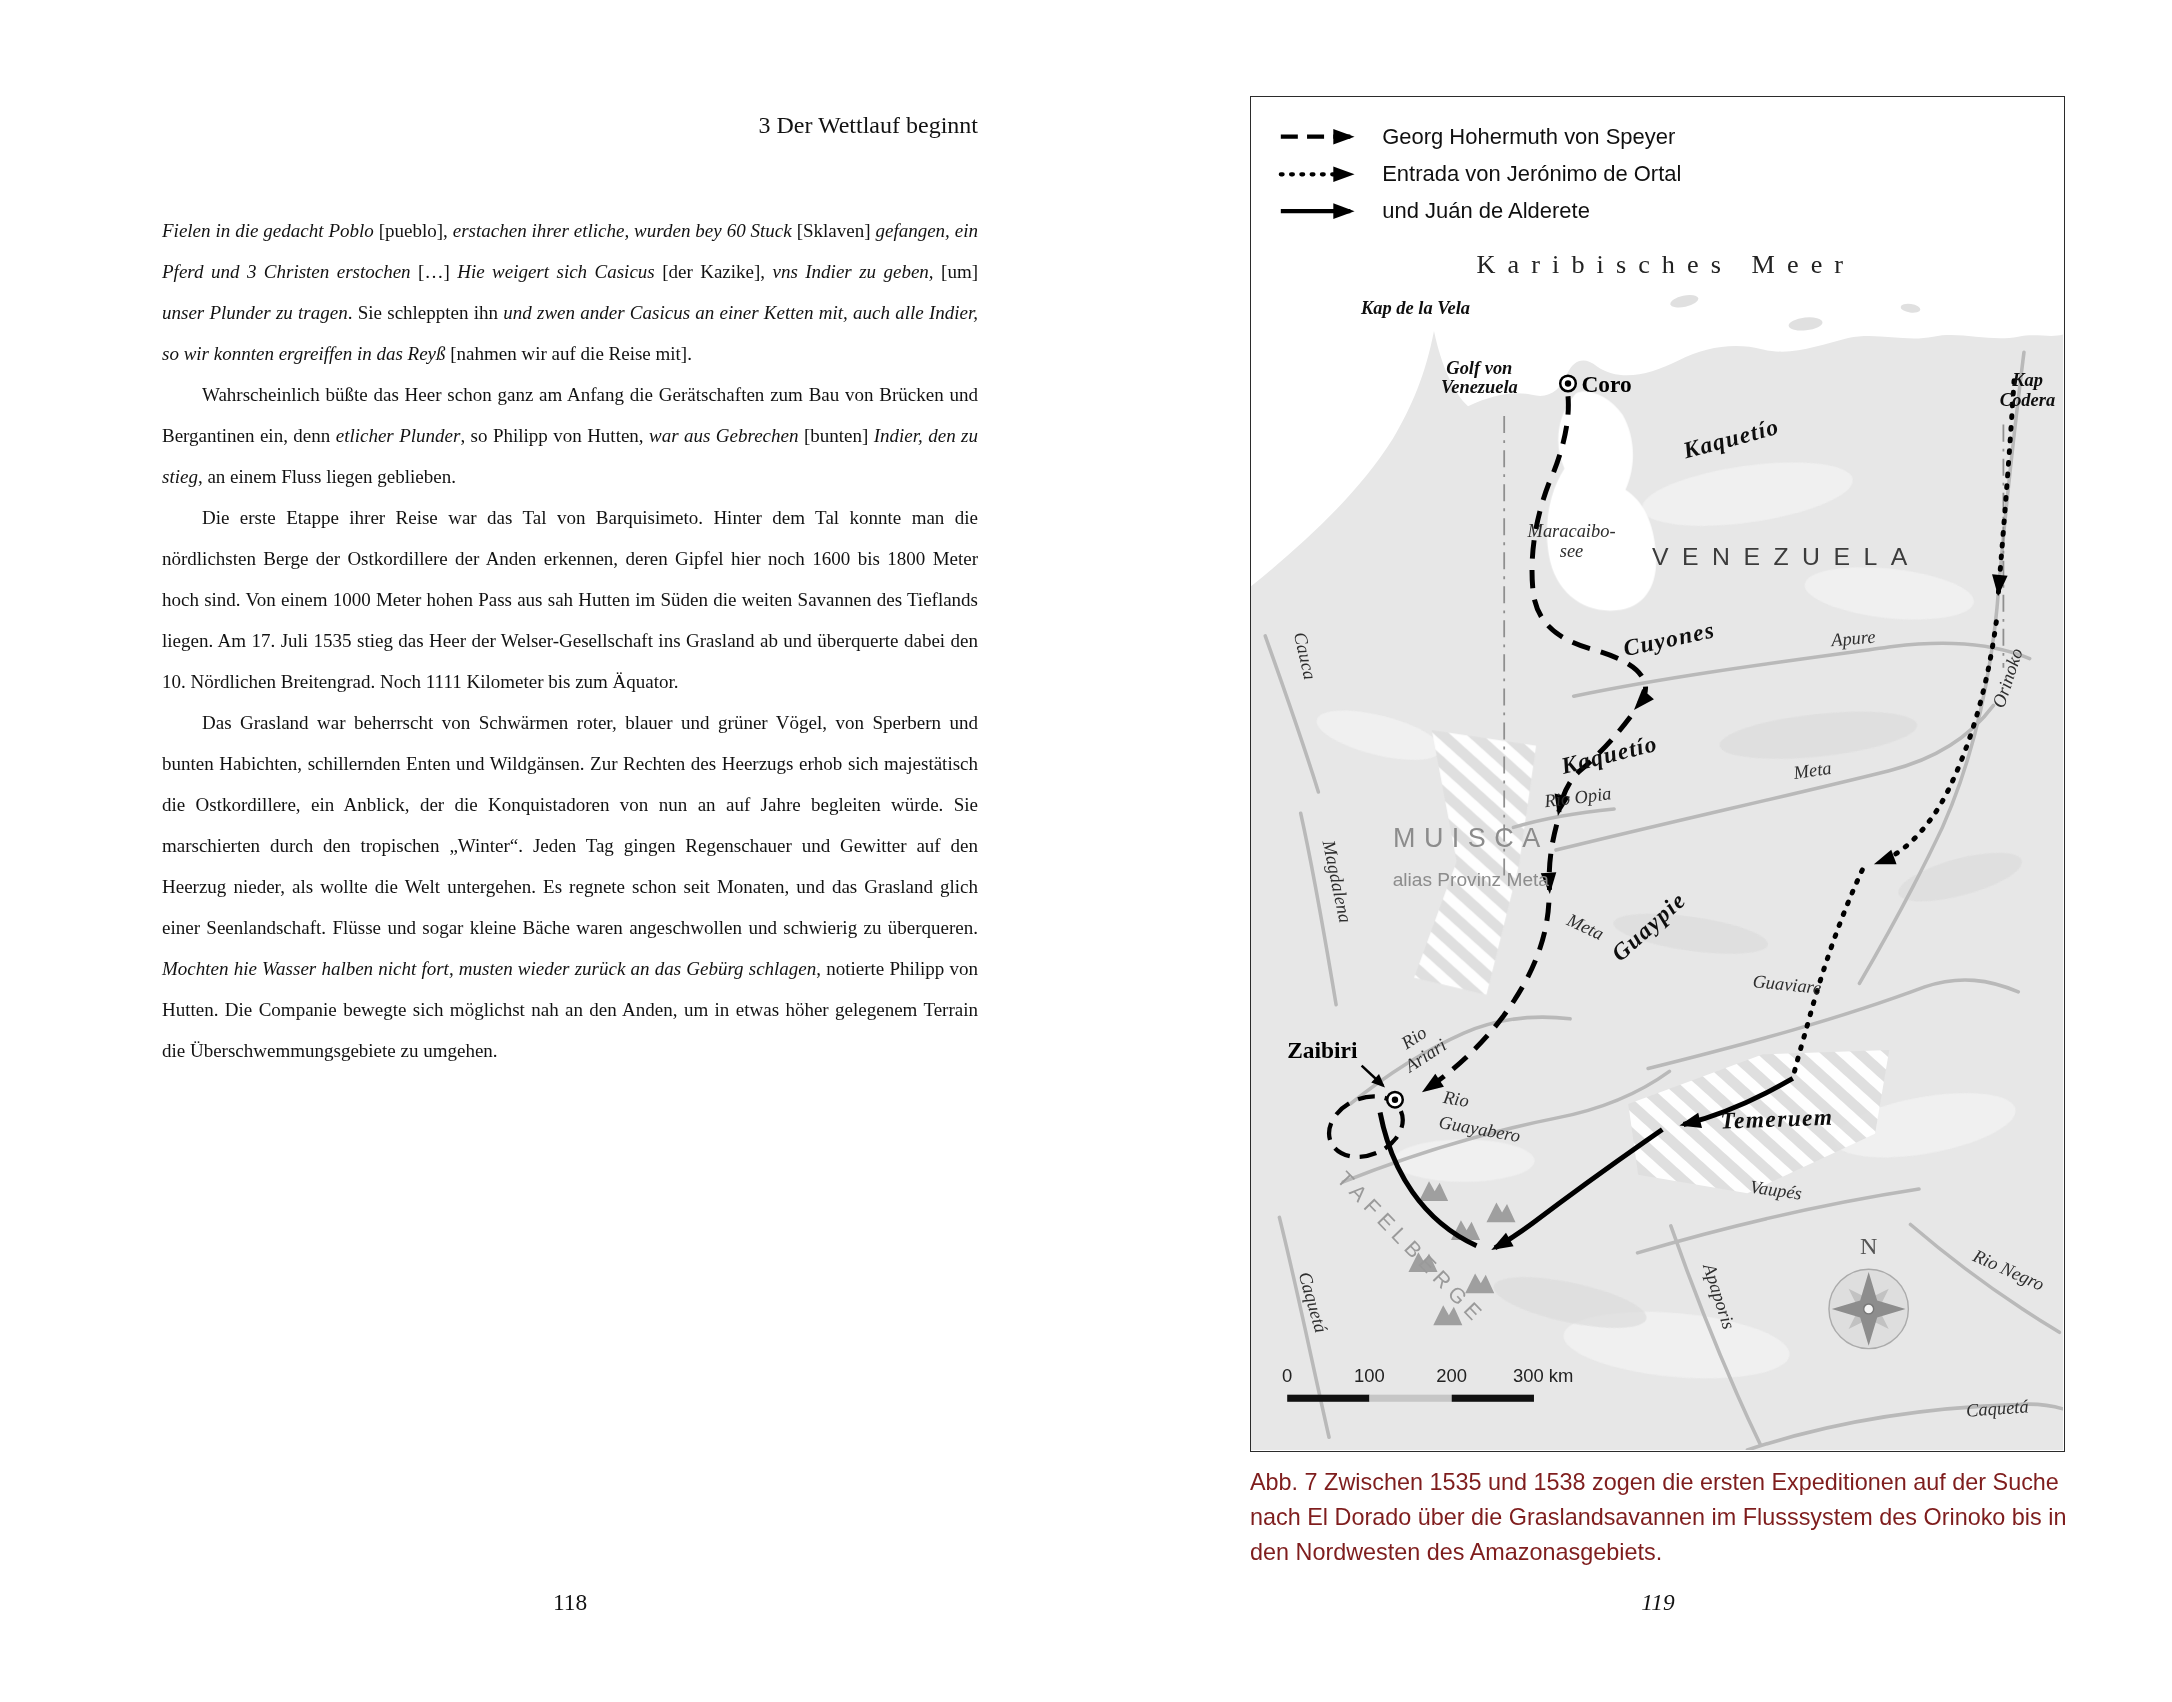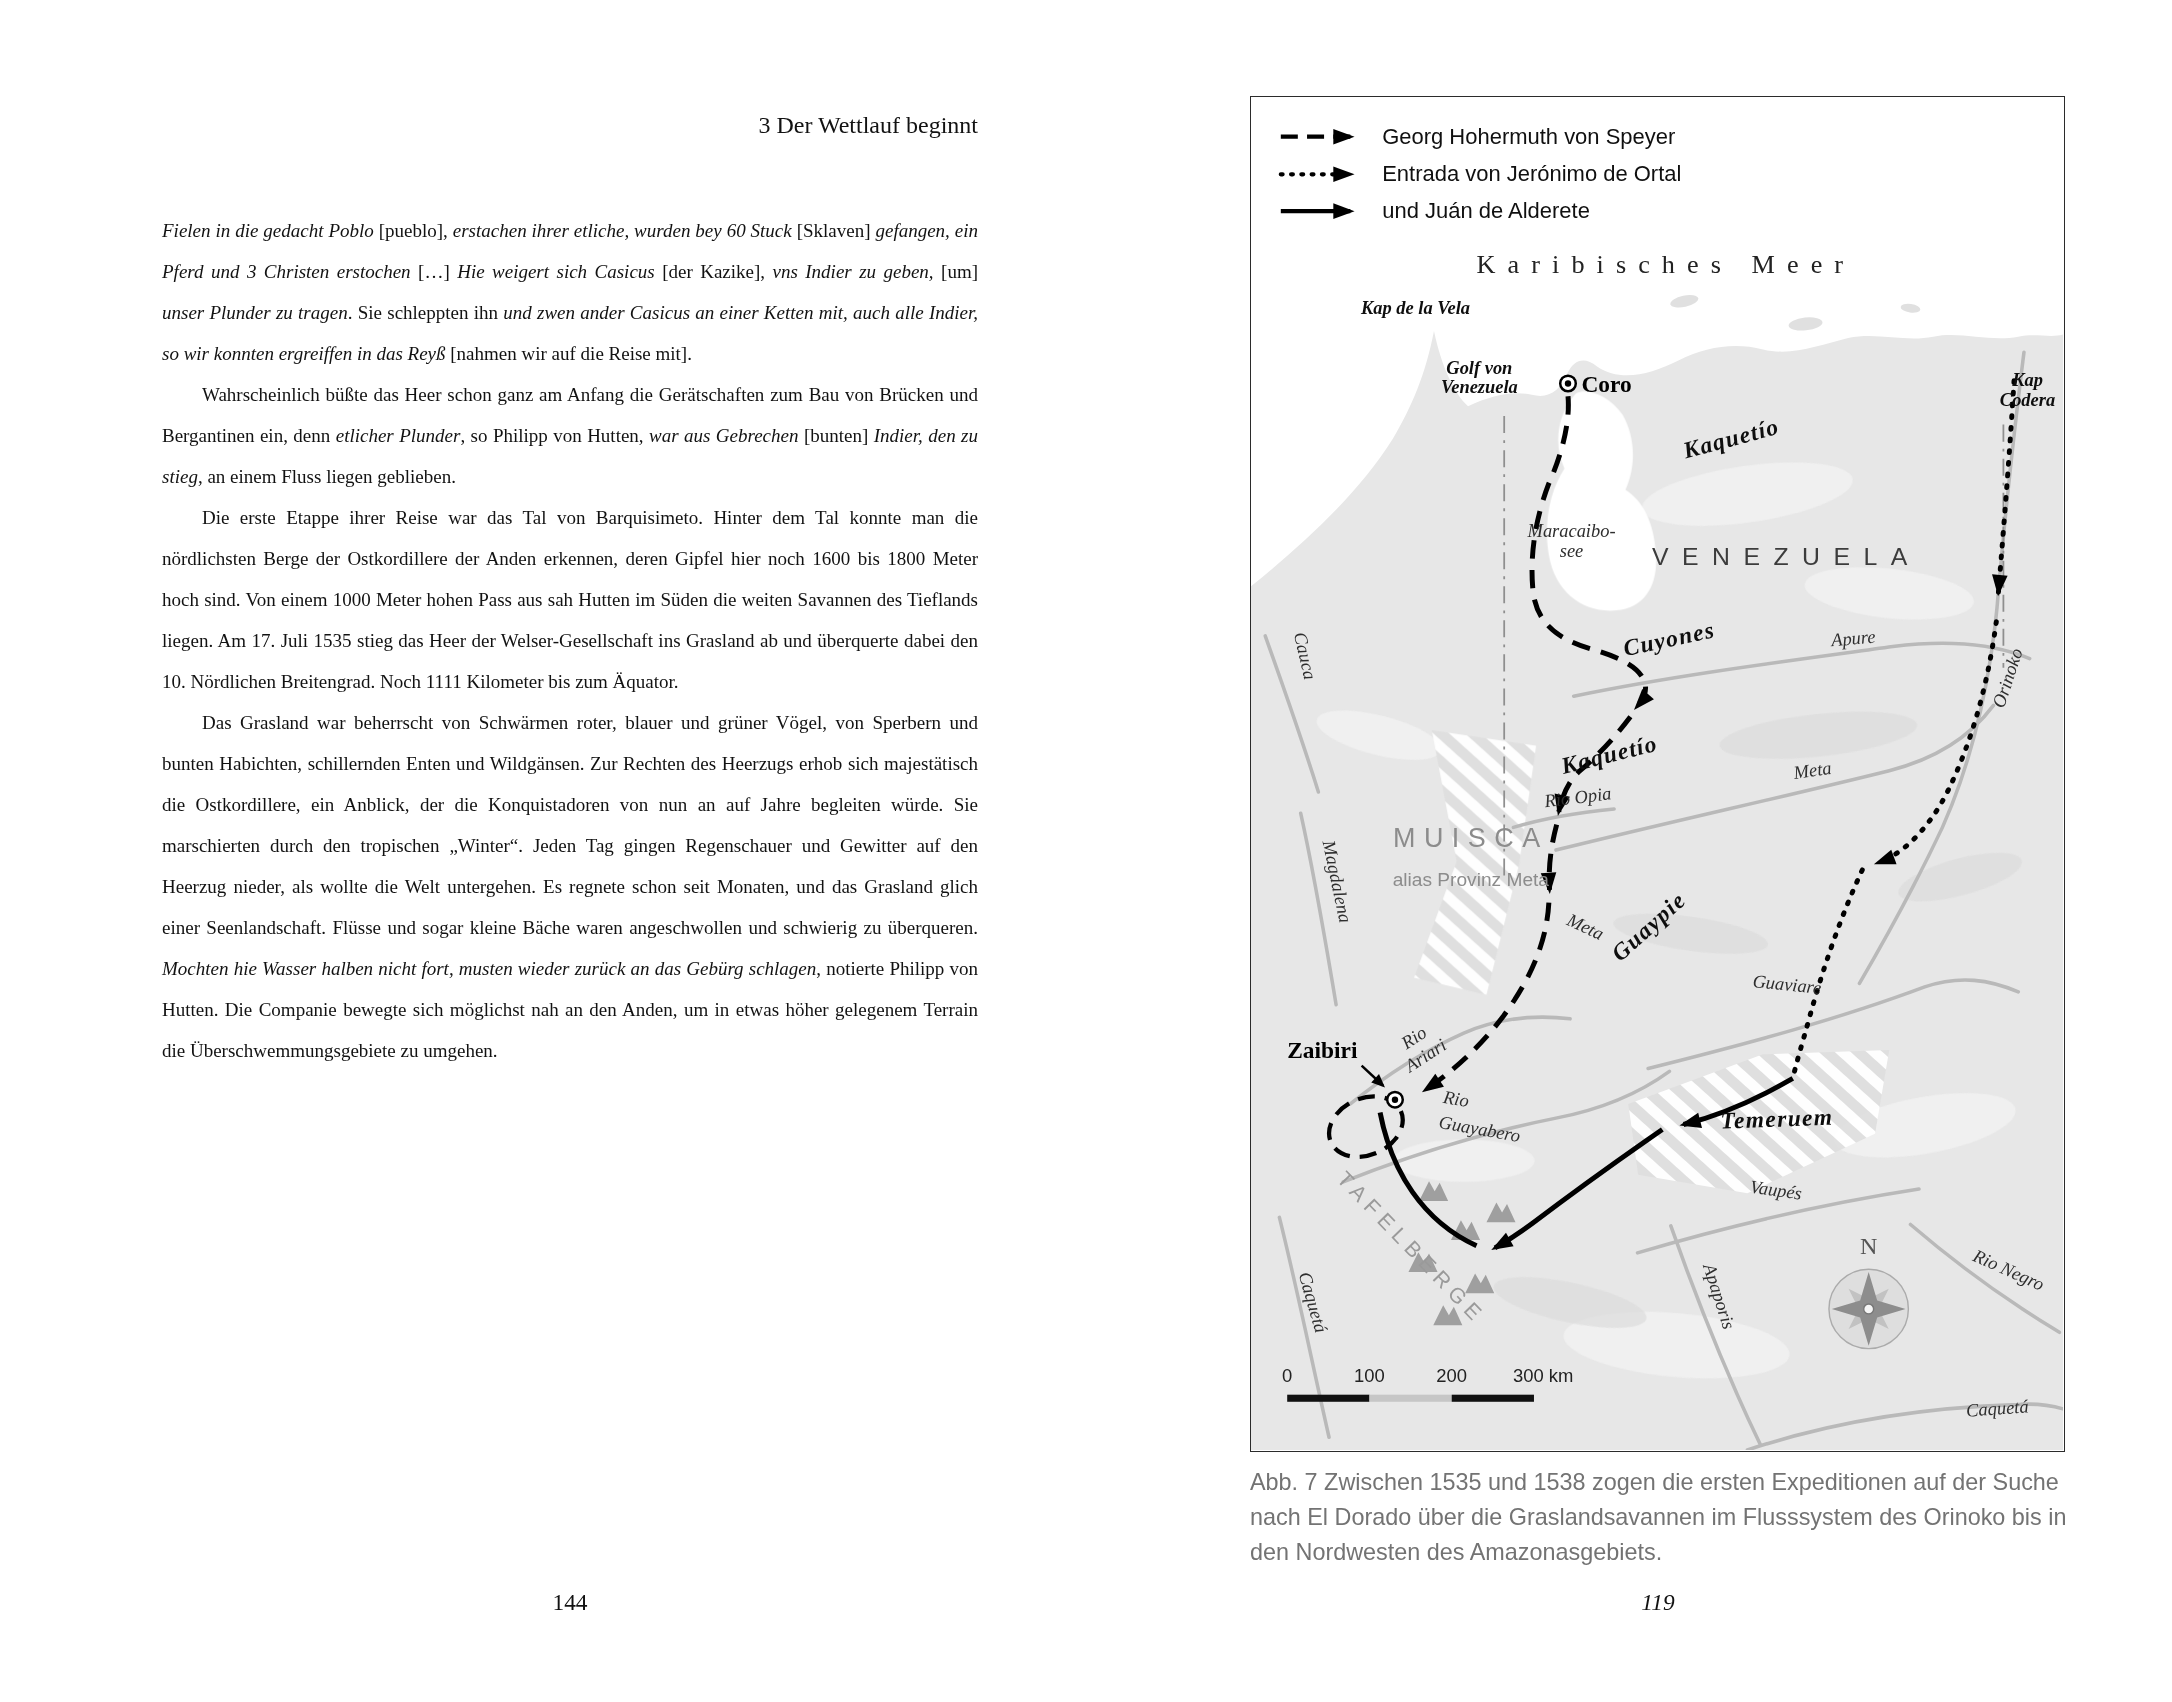--- a/index.html
+++ b/index.html
@@ -14,21 +14,21 @@
 
   .page-number { position:absolute; top:1589px; width:816px; text-align:center; font-size:23.4px; }
   .pn-left { left:162px; }
   .pn-right { left:1250px;font-style:italic; }
 
   .map-frame { position:absolute; left:1250px; top:96px; width:815px; height:1356px;
                border:1.4px solid #2b2b2b; background:#ffffff; }
   .map-frame svg { display:block; }
 
   .caption { position:absolute; left:1250px; top:1465px; width:817px;
-             font-family:"Liberation Sans", sans-serif; font-size:23.4px; line-height:35px; color:#737373; }
+             font-family:"Liberation Sans", sans-serif; font-size:23.4px; line-height:35px; color:#7f1d1d; }
 
   svg text { font-family:"Liberation Serif", serif; fill:#1a1a1a; }
   .lbl-sea     { font-size:37px; letter-spacing:17px; fill:#222; }
   .lbl-country { font-family:"Liberation Sans", sans-serif; font-size:35px; letter-spacing:19px; fill:#3c3c3c; }
   .lbl-region  { font-family:"Liberation Sans", sans-serif; font-size:38px; letter-spacing:12px; fill:#8c8c8c; }
   .lbl-region2 { font-family:"Liberation Sans", sans-serif; font-size:27px; fill:#8c8c8c; }
   .lbl-tafel   { font-family:"Liberation Sans", sans-serif; font-size:30px; letter-spacing:9px; fill:#9a9a9a; }
   .lbl-tribe   { font-style:italic; font-weight:bold; font-size:33px; fill:#0e0e0e; letter-spacing:2px; }
   .lbl-place   { font-style:italic; font-weight:bold; font-size:26px; fill:#0e0e0e; }
   .lbl-river   { font-style:italic; font-size:26px; fill:#2e2e2e; }
@@ -42,21 +42,21 @@
 
 <div class="left-page">
   <div class="chapter-header">3 Der Wettlauf beginnt</div>
   <div class="body-text">
       <p><span class="it">Fielen in die gedacht Poblo </span><span>[pueblo], </span><span class="it">erstachen ihrer etliche, wurden bey 60 Stuck </span><span>[Sklaven] </span><span class="it">gefangen, ein Pferd und 3 Christen erstochen </span><span>[…] </span><span class="it">Hie weigert sich Casicus </span><span>[der Kazike], </span><span class="it">vns Indier zu geben, </span><span>[um] </span><span class="it">unser Plunder zu tragen</span><span>. Sie schleppten ihn </span><span class="it">und zwen ander Casicus an einer Ketten mit, auch alle Indier, so wir konnten ergreiffen in das Reyß </span><span>[nahmen wir auf die Reise mit].</span></p>
       <p class="ind"><span>Wahrscheinlich büßte das Heer schon ganz am Anfang die Gerätschaften zum Bau von Brücken und Bergantinen ein, denn </span><span class="it">etlicher Plunder</span><span>, so Philipp von Hutten, </span><span class="it">war aus Gebrechen </span><span>[bunten] </span><span class="it">Indier, den zu stieg</span><span>, an einem Fluss liegen geblieben.</span></p>
       <p class="ind"><span>Die erste Etappe ihrer Reise war das Tal von Barquisimeto. Hinter dem Tal konnte man die nördlichsten Berge der Ostkordillere der Anden erkennen, deren Gipfel hier noch 1600 bis 1800 Meter hoch sind. Von einem 1000 Meter hohen Pass aus sah Hutten im Süden die weiten Savannen des Tieflands liegen. Am 17. Juli 1535 stieg das Heer der Welser-Gesellschaft ins Grasland ab und überquerte dabei den 10. Nördlichen Breitengrad. Noch 1111 Kilometer bis zum Äquator.</span></p>
       <p class="ind"><span>Das Grasland war beherrscht von Schwärmen roter, blauer und grüner Vögel, von Sperbern und bunten Habichten, schillernden Enten und Wildgänsen. Zur Rechten des Heerzugs erhob sich majestätisch die Ostkordillere, ein Anblick, der die Konquistadoren von nun an auf Jahre begleiten würde. Sie marschierten durch den tropischen „Winter“. Jeden Tag gingen Regenschauer und Gewitter auf den Heerzug nieder, als wollte die Welt untergehen. Es regnete schon seit Monaten, und das Grasland glich einer Seenlandschaft. Flüsse und sogar kleine Bäche waren angeschwollen und schwierig zu überqueren. </span><span class="it">Mochten hie Wasser halben nicht fort, musten wieder zurück an das Gebürg schlagen</span><span>, notierte Philipp von Hutten. Die Companie bewegte sich möglichst nah an den Anden, um in etwas höher gelegenem Terrain die Überschwemmungsgebiete zu umgehen.</span></p>
     </div>
 </div>
-<div class="page-number pn-left">144</div>
+<div class="page-number pn-left">118</div>
 
 <div class="map-frame">
 <svg width="812" height="1353" viewBox="0 0 1145 1908">
   <defs>
     <marker id="arrL" markerWidth="34" markerHeight="26" refX="26" refY="13" orient="auto" markerUnits="userSpaceOnUse">
       <path d="M2,2 L32,13 L2,24 Z" fill="#000"></path>
     </marker>
     <marker id="arrS" markerWidth="22" markerHeight="18" refX="16" refY="9" orient="auto" markerUnits="userSpaceOnUse">
       <path d="M1,1 L20,9 L1,17 Z" fill="#000"></path>
     </marker>

